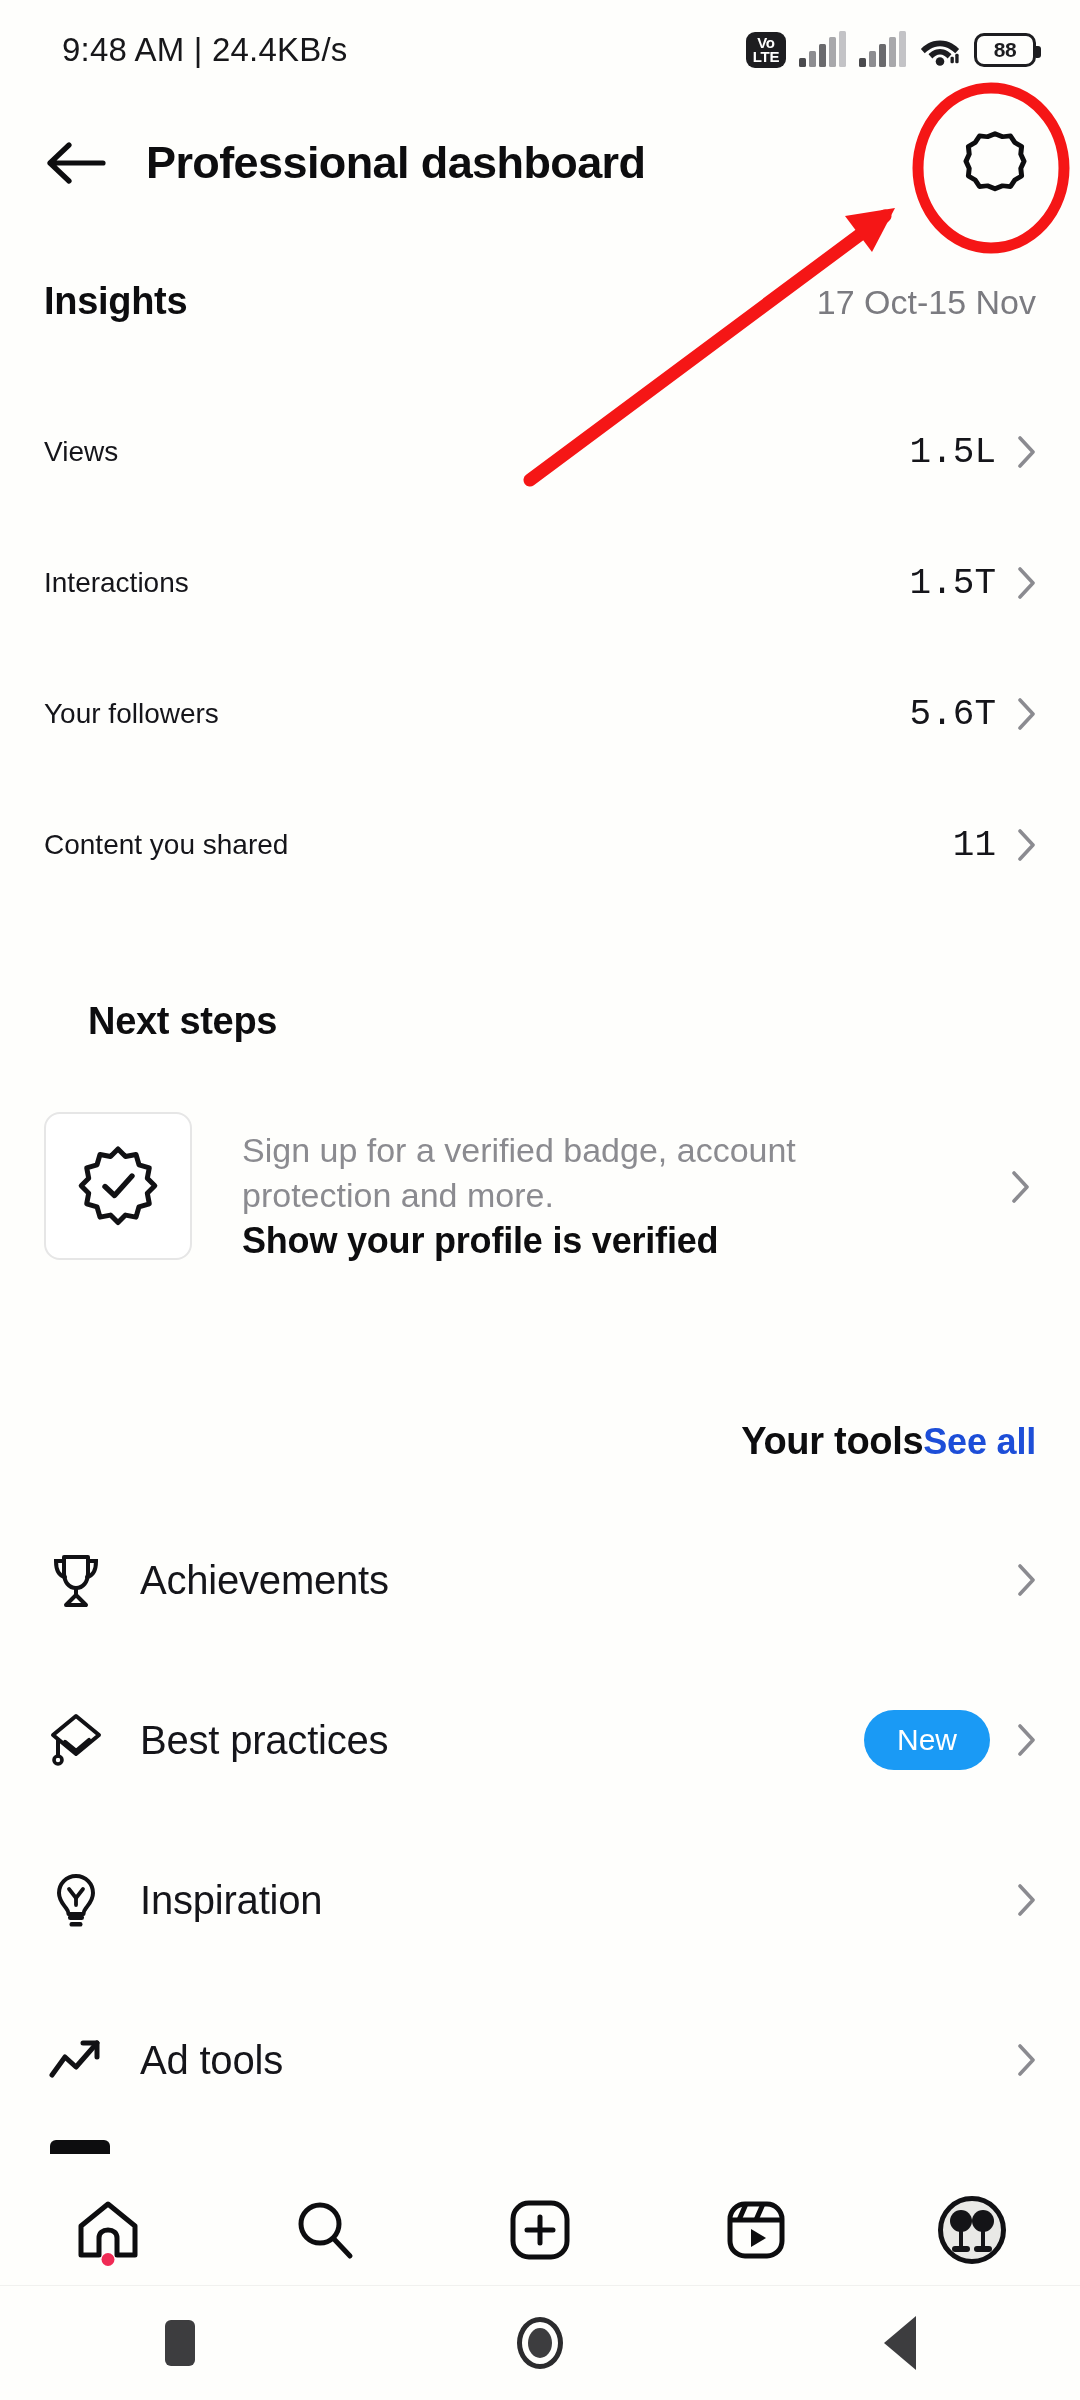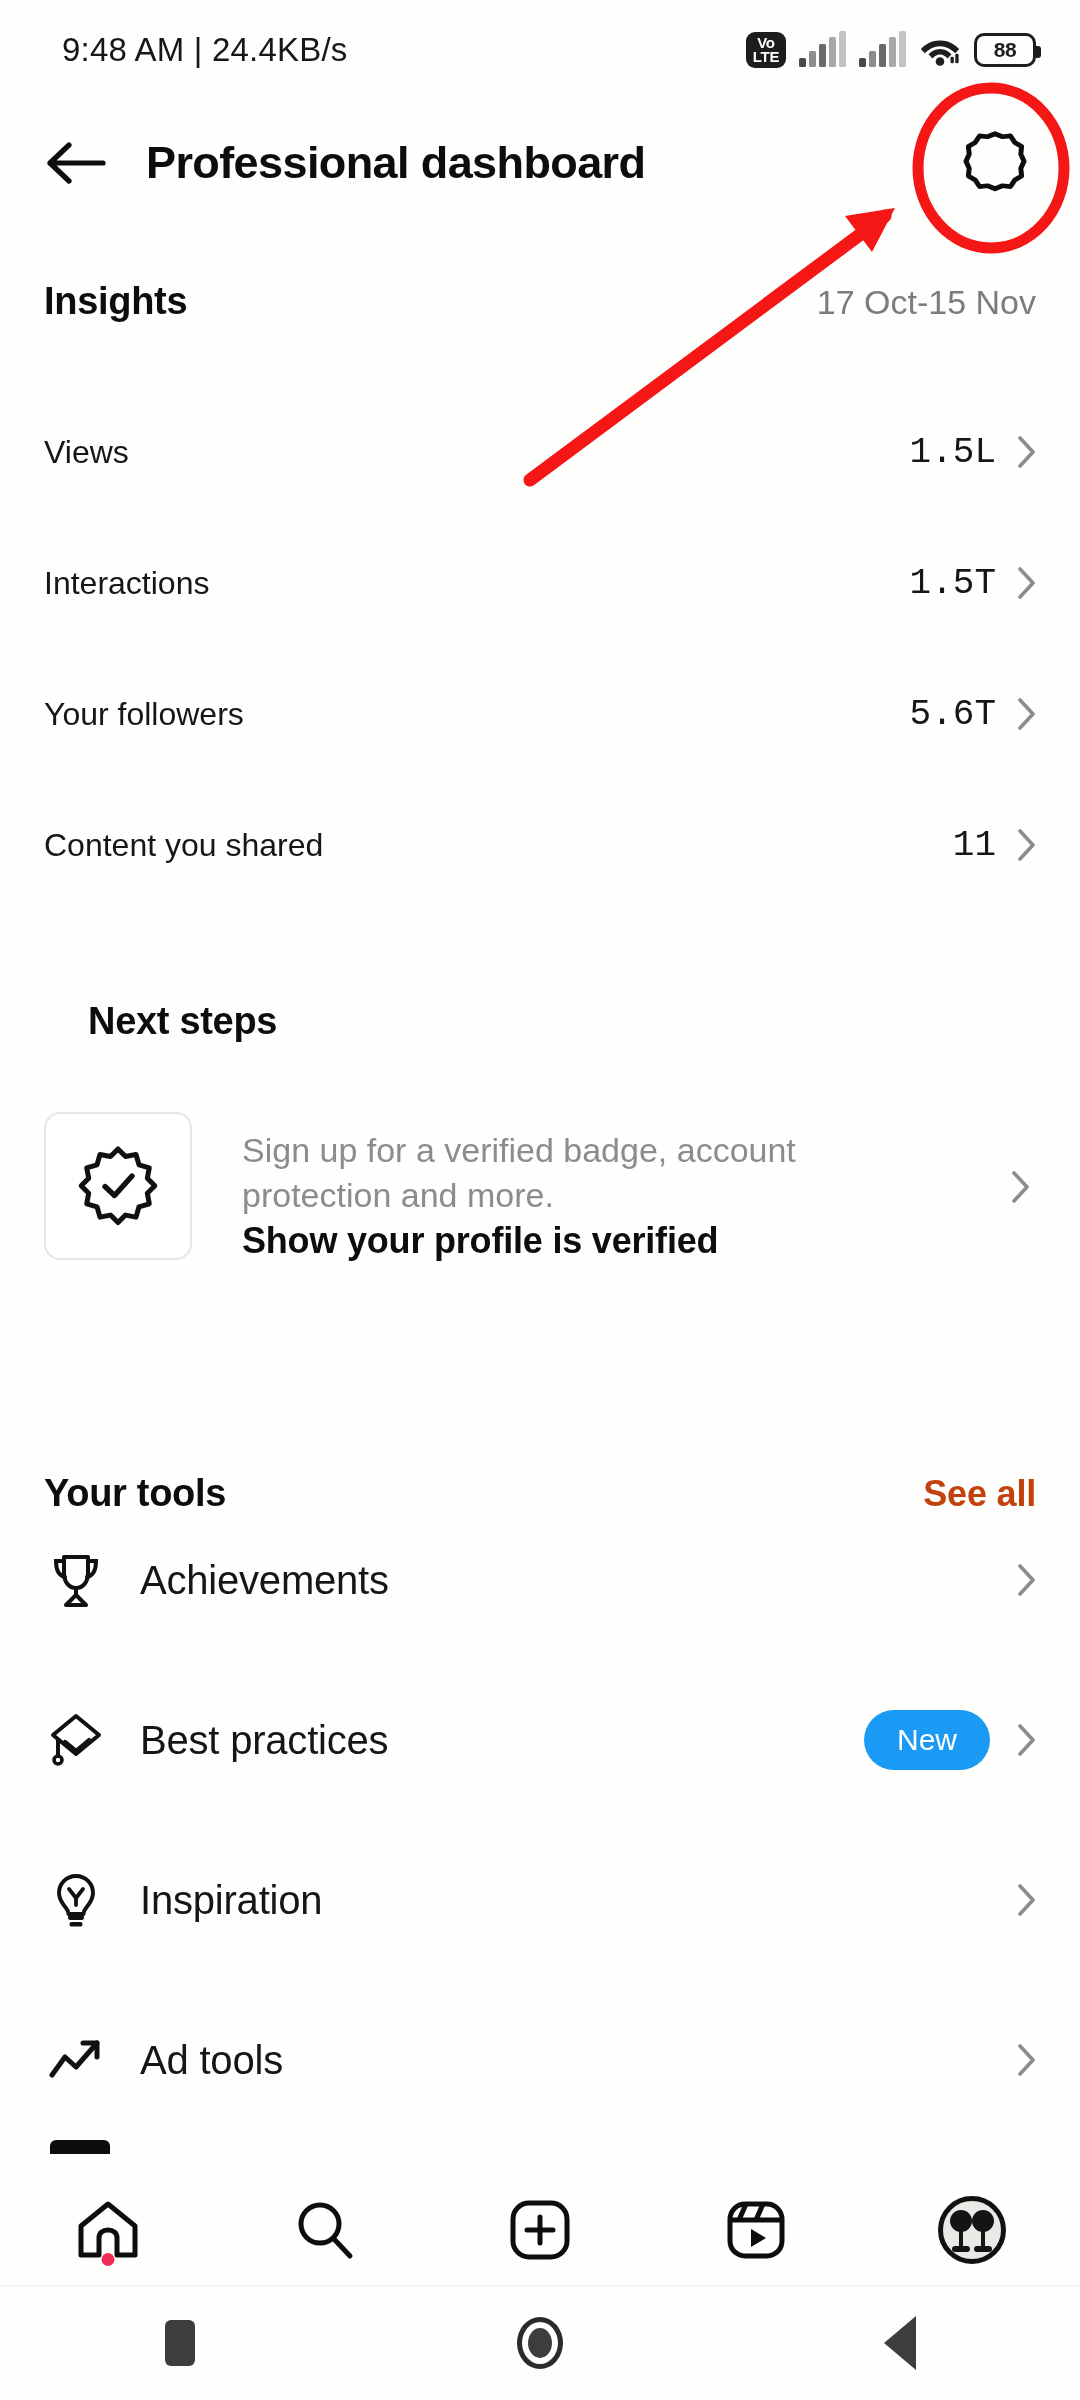--- a/index.html
+++ b/index.html
@@ -150,36 +150,36 @@
     letter-spacing: -0.3px;
   }
   .section-meta {
     font-size: 34px;
     font-weight: 400;
     color: #7b7b80;
   }
   .section-link {
     font-size: 36px;
     font-weight: 700;
-    color: #c2410c;
+    color: #1d4ed8;
     letter-spacing: -0.2px;
   }
 
   
   .insight-row {
     position: absolute;
     left: 44px;
     width: 992px;
     height: 64px;
     display: flex;
     align-items: center;
     justify-content: space-between;
   }
   .insight-label {
-    font-size: 32px;
+    font-size: 28px;
     font-weight: 400;
     color: #15151a;
   }
   .insight-right {
     display: flex;
     align-items: center;
     gap: 22px;
     font-family: Liberation Mono, monospace;
   }
   .insight-value {
@@ -501,21 +501,21 @@
       <div id="next-step-sub">Sign up for a verified badge, account protection and more.</div>
       <div id="next-step-title">Show your profile is verified</div>
     </div>
     <div id="next-step-chev">
       <svg class="chev" viewBox="0 0 18 32">
         <path d="M2 2 L15 16 L2 30" fill="none" stroke="#8b8b90" stroke-width="3.6" stroke-linecap="round" stroke-linejoin="round"></path>
       </svg>
     </div>
   </div>
 
-  <div class="section-head" style="top:1472px;">
+  <div class="section-head" style="top:1420px;justify-content:flex-end;">
     <div class="section-title">Your tools</div>
     <div class="section-link">See all</div>
   </div>
 
   <div class="tool-row" style="top:1540px;">
     <div class="tool-icon">
       <svg width="58" height="58" viewBox="0 0 58 58">
         <path d="M17 6 H41 V22 C41 31 36 37 29 37 C22 37 17 31 17 22 Z" fill="none" stroke="#111114" stroke-width="4" stroke-linejoin="round"></path>
         <path d="M17 10 H9 C9 20 13 25 18 26" fill="none" stroke="#111114" stroke-width="4" stroke-linecap="round"></path>
         <path d="M41 10 H49 C49 20 45 25 40 26" fill="none" stroke="#111114" stroke-width="4" stroke-linecap="round"></path>

